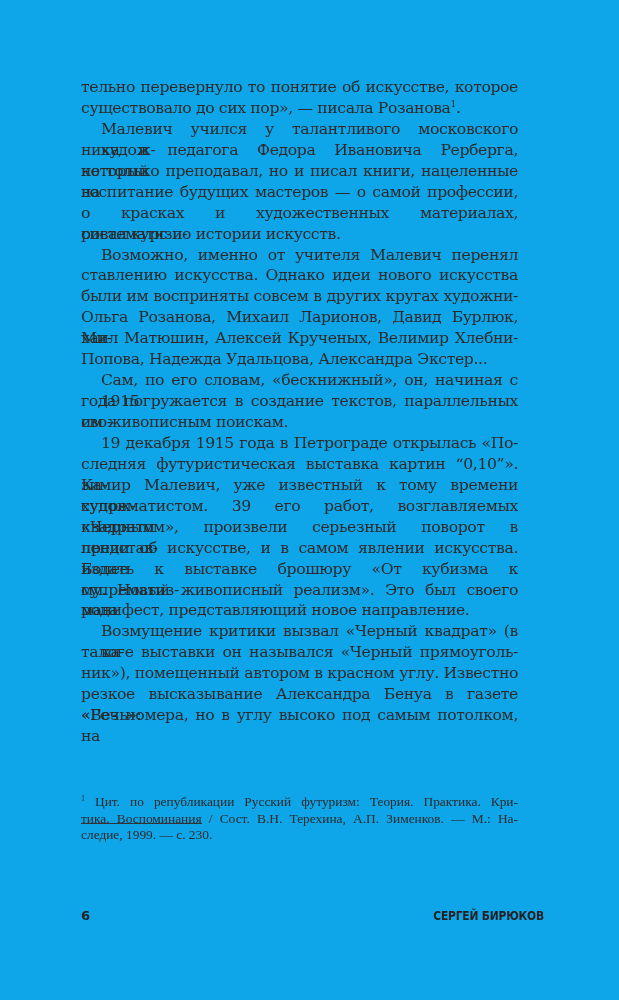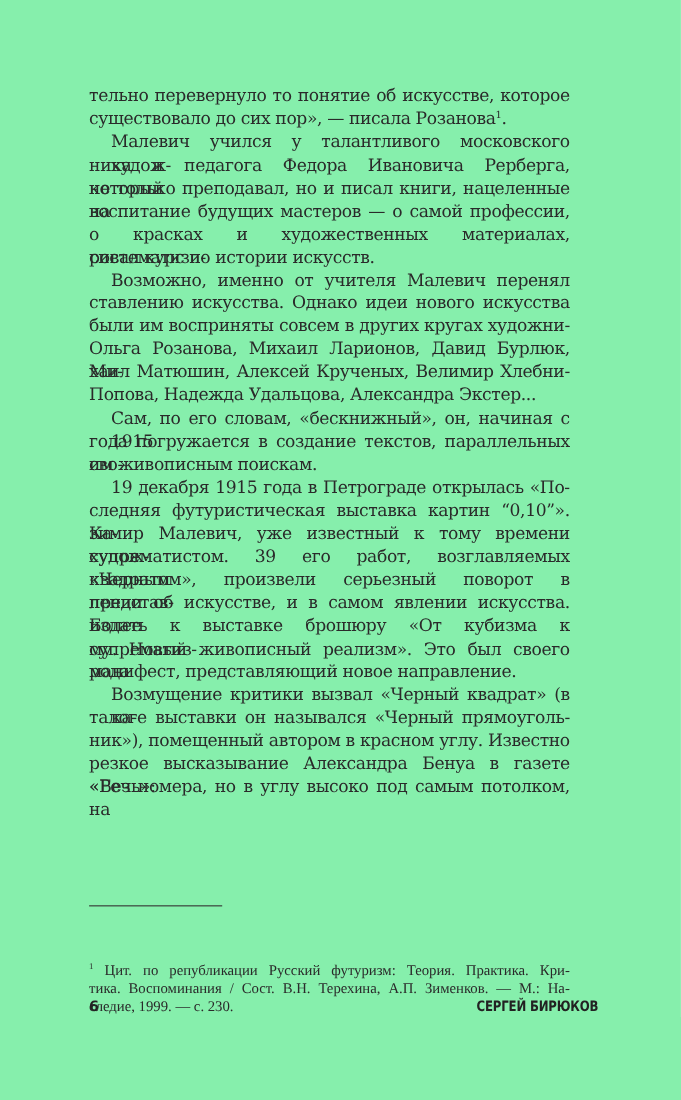--- a/index.html
+++ b/index.html
@@ -1,30 +1,30 @@
 <!DOCTYPE html>
 <html><head>
 <meta charset="utf-8">
 <style>
   html, body { margin: 0; padding: 0; background: #ffffff; }
   body { width: 619px; height: 1000px; position: relative; overflow: hidden; }
-  .page { position: absolute; left: 0; top: 0; width: 619px; height: 1000px; background: #86efac; }
+  .page { position: absolute; left: 0; top: 0; width: 619px; height: 1000px; background: #0ea5e9; }
   .body-text {
     position: absolute; left: 81px; top: 77px; width: 437px;
     font-family: "DejaVu Serif", "Liberation Serif", serif;
     font-size: 15.6px; line-height: 20.95px; color: #2a2a2a;
     letter-spacing: -0.35px;
   }
   .line { display: block; white-space: nowrap; text-align: justify; text-align-last: justify; height: 20.95px; overflow: visible; }
   .line.last { text-align-last: left; }
   .line.indent { padding-left: 20px; }
   sup.fnref { font-size: 9px; vertical-align: 6px; line-height: 0; }
   .fn-rule { position: absolute; left: 81px; top: 823px; width: 121px; height: 1px; background: #333333; }
   .footnote {
-    position: absolute; left: 81px; top: 874px; width: 437px;
+    position: absolute; left: 81px; top: 794px; width: 437px;
     font-family: "Liberation Serif", "DejaVu Serif", serif;
     font-size: 13.4px; line-height: 16.6px; color: #2a2a2a;
   }
   .footnote .line { height: 16.6px; }
   .footnote sup { font-size: 8px; vertical-align: 5px; line-height: 0; }
   .footer {
     position: absolute; left: 81px; top: 908px; width: 463px; height: 20px;
     font-family: "DejaVu Sans", "Liberation Sans", sans-serif; font-weight: bold;
     font-size: 13px; color: #222222;
   }

